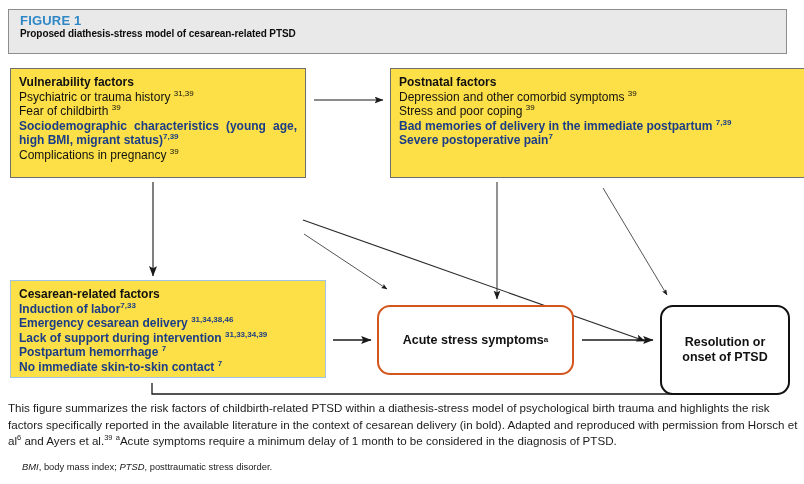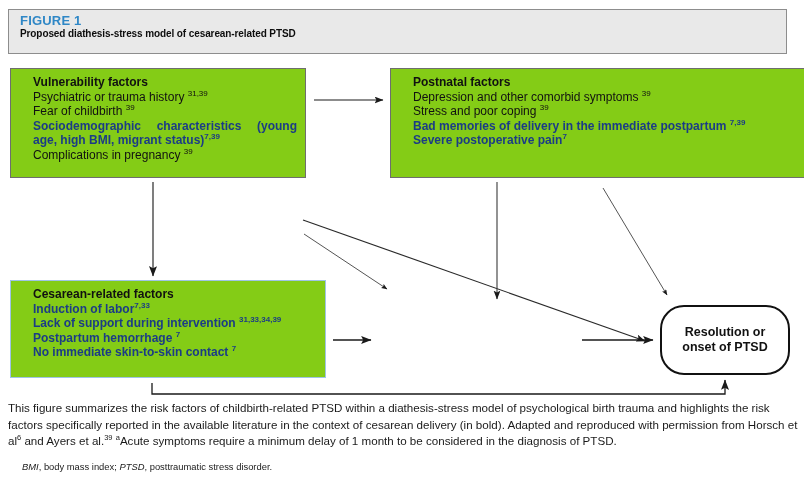--- a/index.html
+++ b/index.html
@@ -20,44 +20,44 @@
     position:absolute;left:20px;top:28px;
     font-size:10px;font-weight:bold;color:#0d0d0d;letter-spacing:-.1px;
   }
 
   
   #diagram{position:absolute;left:0;top:58px;width:804px;height:337px;}
   #wires{position:absolute;left:0;top:0;width:804px;height:337px;}
 
   
   .factor-box{
-    position:absolute;box-sizing:border-box;background:#84cc16;
-    border:1px solid #6e6e6e;padding:6px 8px 5px 22px;
+    position:absolute;box-sizing:border-box;background:#fde047;
+    border:1px solid #6e6e6e;padding:6px 8px 5px 8px;
   }
   .factor-box.blue-edge{border:1px solid #9fc4e6;}
   .box-title{font-size:12px;font-weight:bold;color:#111;line-height:14.5px;}
   .item{font-size:12px;line-height:14.5px;color:#111;}
   .item.bold-blue{font-weight:bold;color:#1b3c86;}
   .item.justify{text-align:justify;}
   sup{font-size:8px;vertical-align:super;line-height:0;}
 
   #box-vulnerability{left:10px;top:10px;width:296px;height:110px;}
   #box-postnatal{left:390px;top:10px;width:475px;height:110px;}
   #box-cesarean{left:10px;top:222px;width:316px;height:98px;}
 
   
   .outcome-box{
     position:absolute;box-sizing:border-box;background:#fff;
     display:flex;align-items:center;justify-content:center;text-align:center;
     font-size:12.5px;font-weight:bold;color:#111;line-height:15px;
   }
   #box-acute{left:377px;top:247px;width:197px;height:70px;
     border:2px solid #d4561f;border-radius:13px;}
-  #box-resolution{left:660px;top:247px;width:130px;height:70px;
-    border:2.4px solid #111;border-radius:24px;}
+  #box-resolution{left:660px;top:247px;width:130px;height:90px;
+    border:2.4px solid #111;border-radius:13px;}
 
   
   #caption{
     position:absolute;left:8px;top:400px;width:790px;
     font-size:11.6px;line-height:16.5px;color:#1a1a1a;
     font-family:Liberation Sans, sans-serif;
     font-stretch:condensed;
   }
   #caption sup{font-size:7.5px;}
   #footnote{
@@ -140,30 +140,37 @@
       <span>Severe postoperative pain</span><sup>7</sup>
     </div>
   </div>
 
   <div class="factor-box blue-edge" id="box-cesarean">
     <div class="box-title">Cesarean-related factors</div>
     <div class="item bold-blue">
       <span>Induction of labor</span><sup>7,33</sup>
     </div>
     <div class="item bold-blue">
+      <span>Emergency cesarean delivery</span> <sup>31,34,38,46</sup>
+    </div>
+    <div class="item bold-blue">
       <span>Lack of support during intervention</span> <sup>31,33,34,39</sup>
     </div>
     <div class="item bold-blue">
       <span>Postpartum hemorrhage</span> <sup>7</sup>
     </div>
     <div class="item bold-blue">
       <span>No immediate skin-to-skin contact</span> <sup>7</sup>
     </div>
   </div>
 
+  <div class="outcome-box" id="box-acute">
+    <span>Acute stress symptoms</span>
+      <sup>a</sup>
+  </div>
 
   <div class="outcome-box" id="box-resolution">
     <div>
       <div>Resolution or</div>
       <div>onset of PTSD</div>
     </div>
   </div>
 
 </div>
 

